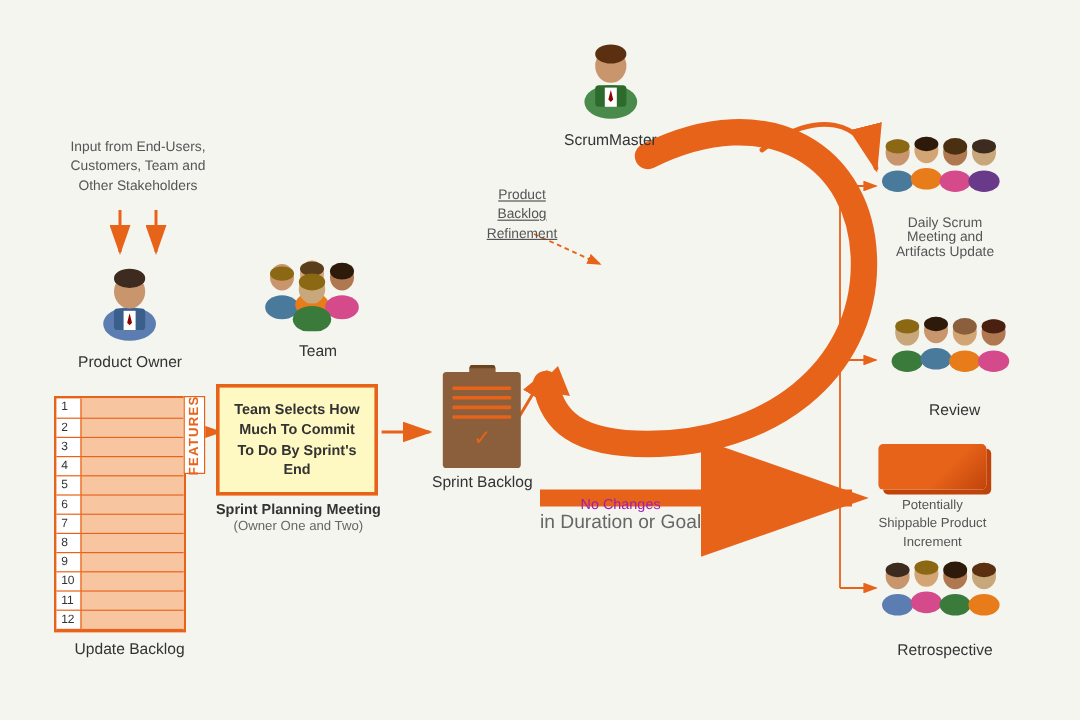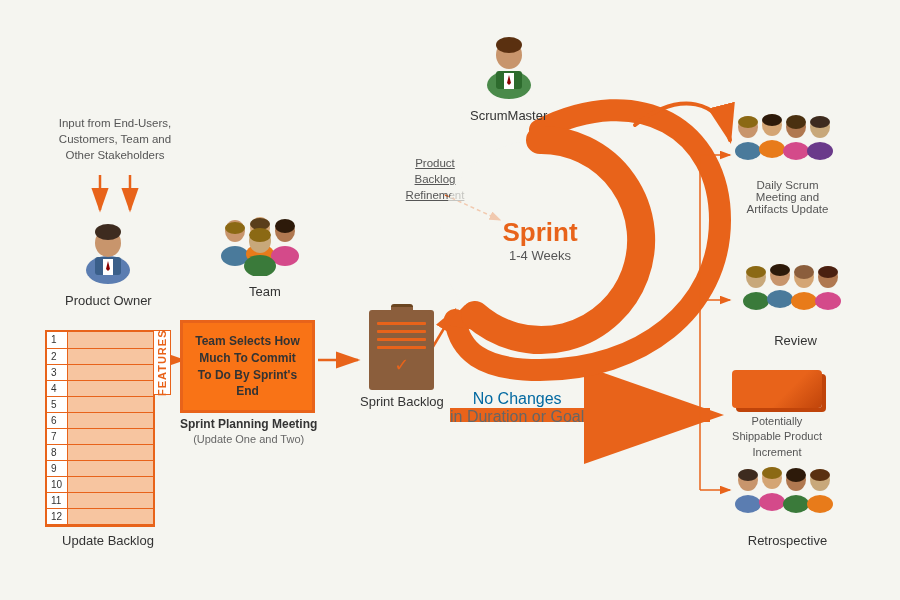--- a/index.html
+++ b/index.html
@@ -150,21 +150,21 @@
     
     .pos-sprint-planning {
       position: absolute;
       top: 320px; left: 180px;
       text-align: center;
     }
     .sprint-planning-box {
       border: 3px solid #e8631a;
       width: 135px;
       padding: 10px 8px;
-      background: #f97316;
+      background: #fef9c3;
       font-size: 12px;
       font-weight: bold;
       text-align: center;
       color: #333;
       line-height: 1.4;
     }
     .sprint-planning-sublabel {
       font-size: 12px;
       color: #333;
       font-weight: bold;
@@ -212,23 +212,24 @@
       color: #555;
     }
 
     
     .pos-no-changes {
       position: absolute;
       top: 390px; left: 450px;
       text-align: center;
     }
     .no-changes-title {
-      font-size: 16px;
-      color: #0369a1;
+      font-size: 12px;
+      color: #a21caf;
       font-weight: normal;
+      margin-top: 23px;
     }
     .no-changes-sub {
       font-size: 16px;
       color: #666;
     }
 
     
     .pos-refinement {
       position: absolute;
       top: 155px; left: 385px;
@@ -542,21 +543,21 @@
       <div class="features-label">FEATURES</div>
     </div>
     <div class="backlog-label">Update Backlog</div>
   </div>
 
   <div class="pos-sprint-planning">
     <div class="sprint-planning-box">
       <span>Team Selects How Much To Commit To Do By Sprint's End</span>
     </div>
     <div class="sprint-planning-sublabel">Sprint Planning Meeting</div>
-    <div class="sprint-planning-parts">(Update One and Two)</div>
+    <div class="sprint-planning-parts">(Owner One and Two)</div>
   </div>
 
   <div class="pos-sprint-backlog">
     <div class="clipboard">
       <div class="clipboard-lines">
         <div class="clipboard-line"></div>
         <div class="clipboard-line"></div>
         <div class="clipboard-line"></div>
         <div class="clipboard-line"></div>
         <div class="clipboard-check">✓</div>
@@ -564,33 +565,20 @@
     </div>
     <div class="label">Sprint Backlog</div>
   </div>
 
   <div class="pos-refinement">
     <div class="label-small">Product</div>
     <div class="label-small">Backlog</div>
     <div class="label-small">Refinement</div>
   </div>
 
-  <div class="pos-sprint-circle">
-    <div class="sprint-ring">
-      <svg width="240" height="240">
-
-        <circle cx="120" cy="120" r="100" fill="rgba(245,245,240,0.7)" stroke="none"></circle>
-        <path d="M 120 20 A 100 100 0 1 1 55 195" fill="none" stroke="#e8631a" stroke-width="28" stroke-linecap="round"></path>
-      </svg>
-      <div class="sprint-text">
-        <div class="sprint-title">Sprint</div>
-        <div class="sprint-weeks">1-4 Weeks</div>
-      </div>
-    </div>
-  </div>
 
   <div class="pos-no-changes">
     <div class="no-changes-title">No Changes</div>
     <div class="no-changes-sub">in Duration or Goal</div>
   </div>
 
   <div class="pos-shippable">
     <div class="shippable-box"></div>
     <div class="shippable-label">
       <span>Potentially</span><br>

